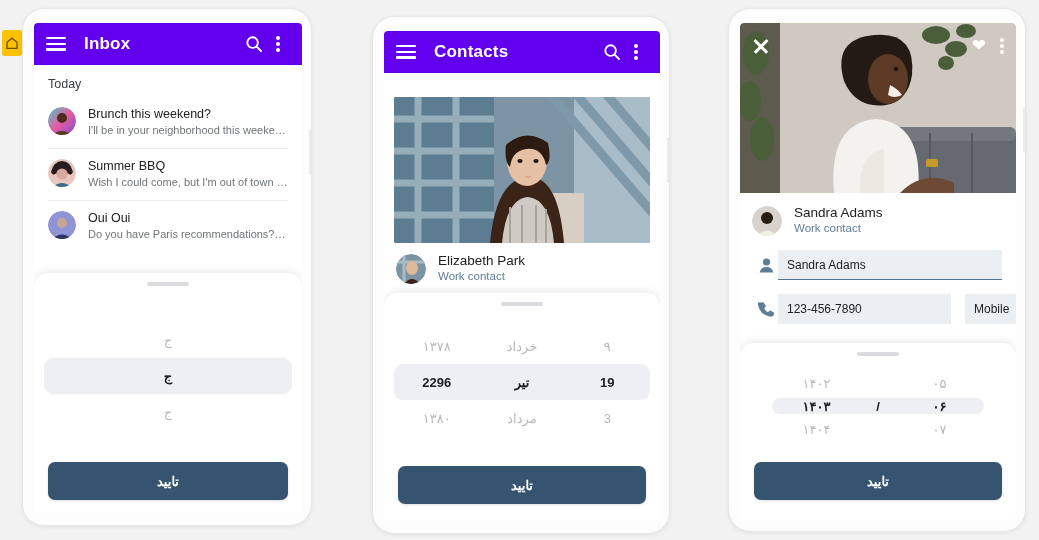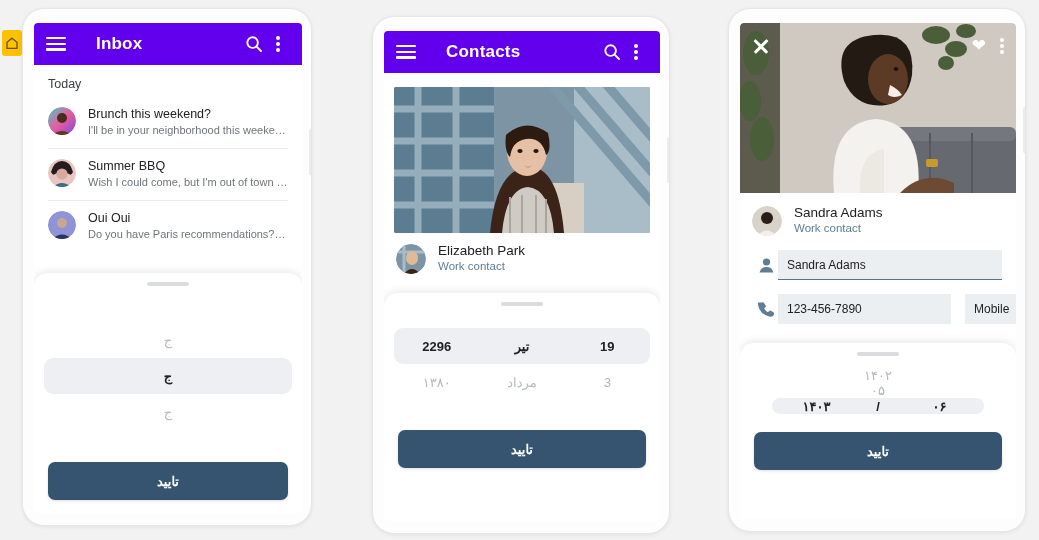--- a/index.html
+++ b/index.html
@@ -45,21 +45,21 @@
     height: 42px; background: #6200ee; color: #fff;
     display: flex; align-items: center; padding: 0 12px;
   }
   .appbar .hamburger { width: 20px; height: 14px; position: relative; flex: 0 0 auto; }
   .appbar .hamburger i {
     position: absolute; left: 0; width: 20px; height: 2.4px; background: #fff; border-radius: 1px;
   }
   .appbar .hamburger i:nth-child(1) { top: 0; }
   .appbar .hamburger i:nth-child(2) { top: 5.6px; }
   .appbar .hamburger i:nth-child(3) { top: 11.2px; }
-  .appbar .title { font-size: 17px; font-weight: bold; margin-left: 30px; flex: 1 1 auto; letter-spacing: .2px; }
+  .appbar .title { font-size: 17px; font-weight: bold; margin-left: 18px; flex: 1 1 auto; letter-spacing: .2px; }
   .appbar .act { width: 24px; height: 24px; display: flex; align-items: center; justify-content: center; }
   .dots { width: 4px; height: 18px; position: relative; }
   .dots i { position: absolute; left: 0; width: 4px; height: 4px; border-radius: 50%; background: #fff; }
   .dots i:nth-child(1) { top: 1px; }
   .dots i:nth-child(2) { top: 7px; }
   .dots i:nth-child(3) { top: 13px; }
 
   
   .list-pad { padding: 12px 14px 0 14px; }
   .today { font-size: 12.5px; color: #3c4043; margin-bottom: 10px; }
@@ -259,21 +259,21 @@
         </div>
         <div class="act">
             <div class="dots">
               <i></i>
               <i></i>
               <i></i>
             </div>
           </div>
       </div>
 
-      <div style="padding:14px 10px 0 10px;">
+      <div style="padding:24px 10px 0 10px;">
         <div style="width:100%;height:146px;overflow:hidden;border-radius:2px;">
           <svg class="hero" viewBox="0 0 256 146" preserveAspectRatio="none">
             <rect width="256" height="146" fill="#7d94a4"></rect>
             <rect x="0" y="0" width="100" height="146" fill="#5b7c91"></rect>
             <g stroke="#96adbb" stroke-width="7">
               <line x1="0" y1="22" x2="100" y2="22"></line>
                 <line x1="0" y1="54" x2="100" y2="54"></line>
               <line x1="0" y1="86" x2="100" y2="86"></line>
                 <line x1="0" y1="118" x2="100" y2="118"></line>
               <line x1="24" y1="0" x2="24" y2="146"></line>
@@ -316,20 +316,25 @@
           <div>
             <div class="cname">Elizabeth Park</div>
             <div class="csub">Work contact</div>
           </div>
         </div>
       </div>
 
       <div class="sheet" style="height:228px;">
         <div class="grip"></div>
         <div class="picker" style="margin-top:22px;">
+          <div class="prow">
+            <span style="width:33%">۱۳۷۸</span>
+            <span style="width:33%">خرداد</span>
+            <span style="width:33%">۹</span>
+          </div>
           <div class="prow sel">
             <span style="width:33%">2296</span>
             <span style="width:33%">تیر</span>
             <span style="width:33%">19</span>
           </div>
           <div class="prow">
             <span style="width:33%">۱۳۸۰</span>
             <span style="width:33%">مرداد</span>
             <span style="width:33%">3</span>
           </div>
@@ -426,30 +431,35 @@
             <option>Home</option>
             <option>Work</option>
           </select>
           
         </div>
       </div>
 
       <div class="sheet" style="height:176px;">
         <div class="grip"></div>
         <div class="picker" style="margin-top:12px; padding:0 32px;">
-          <div class="prow" style="height:30px;flex-direction:column;">
+          <div class="prow" style="height:30px;">
             <span style="width:40%">۱۴۰۲</span>
             <span style="width:14%"></span>
             <span style="width:40%">۰۵</span>
           </div>
           <div class="prow sel" style="height:16px;">
             <span style="width:40%">۱۴۰۳</span>
             <span style="width:14%">/</span>
             <span style="width:40%">۰۶</span>
           </div>
+          <div class="prow" style="height:30px;">
+            <span style="width:40%">۱۴۰۴</span>
+            <span style="width:14%"></span>
+            <span style="width:40%">۰۷</span>
+          </div>
         </div>
         <div style="margin-top:18px;">
           <button class="confirm">تایید</button>
         </div>
       </div>
 
     </div>
   </div>
 
 </div>

